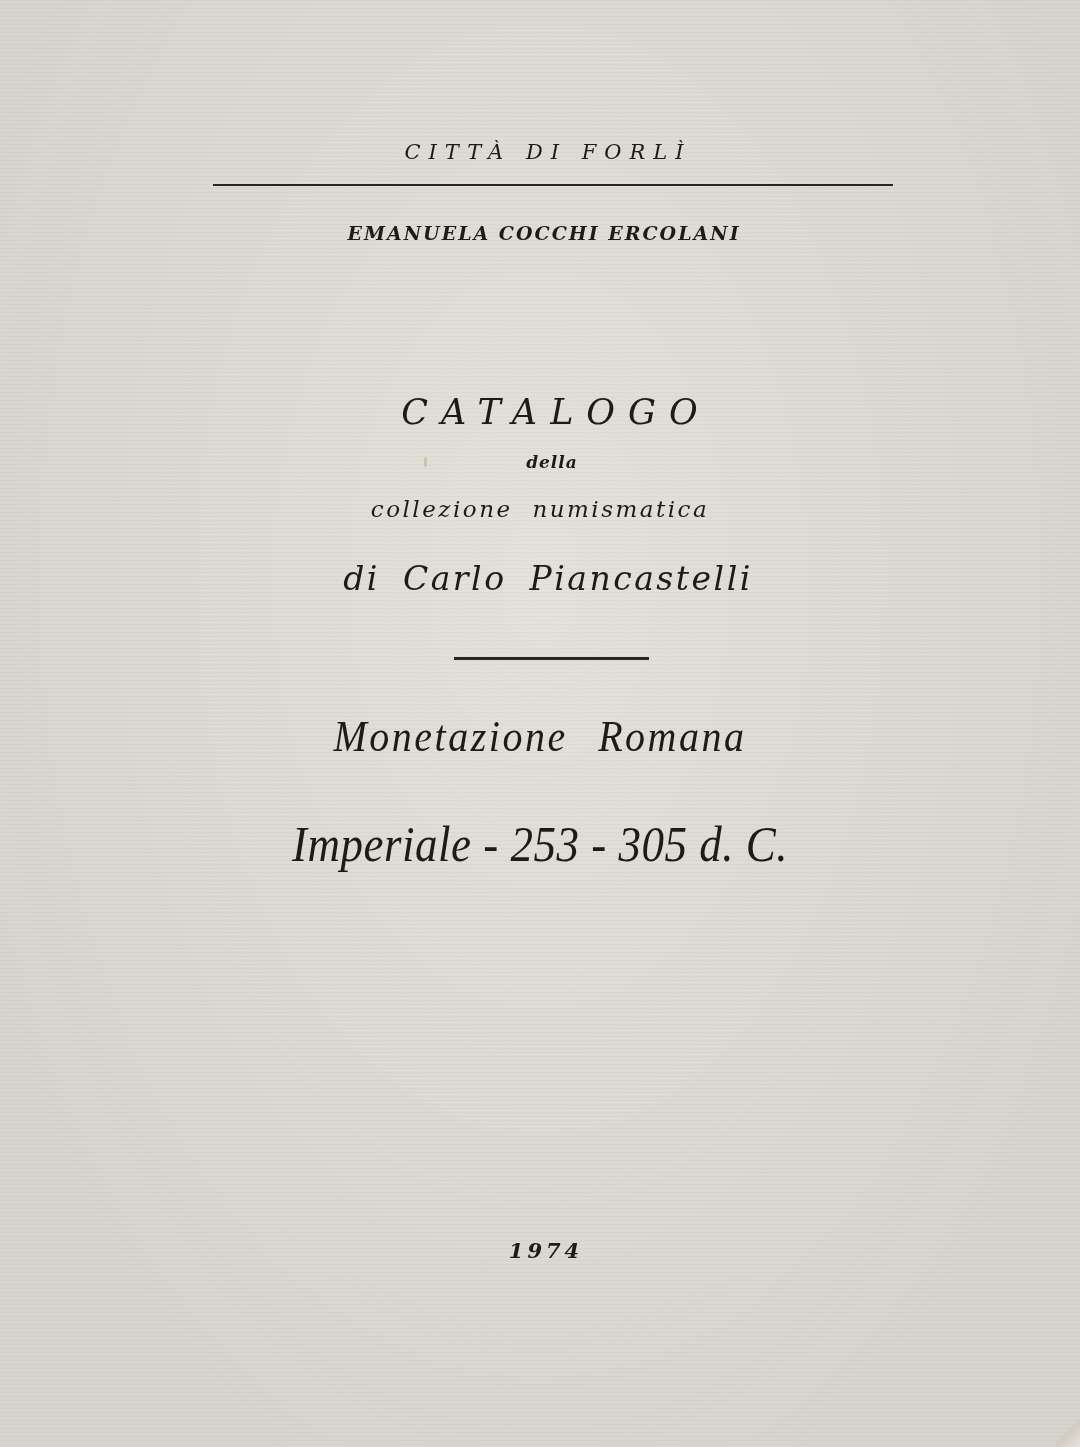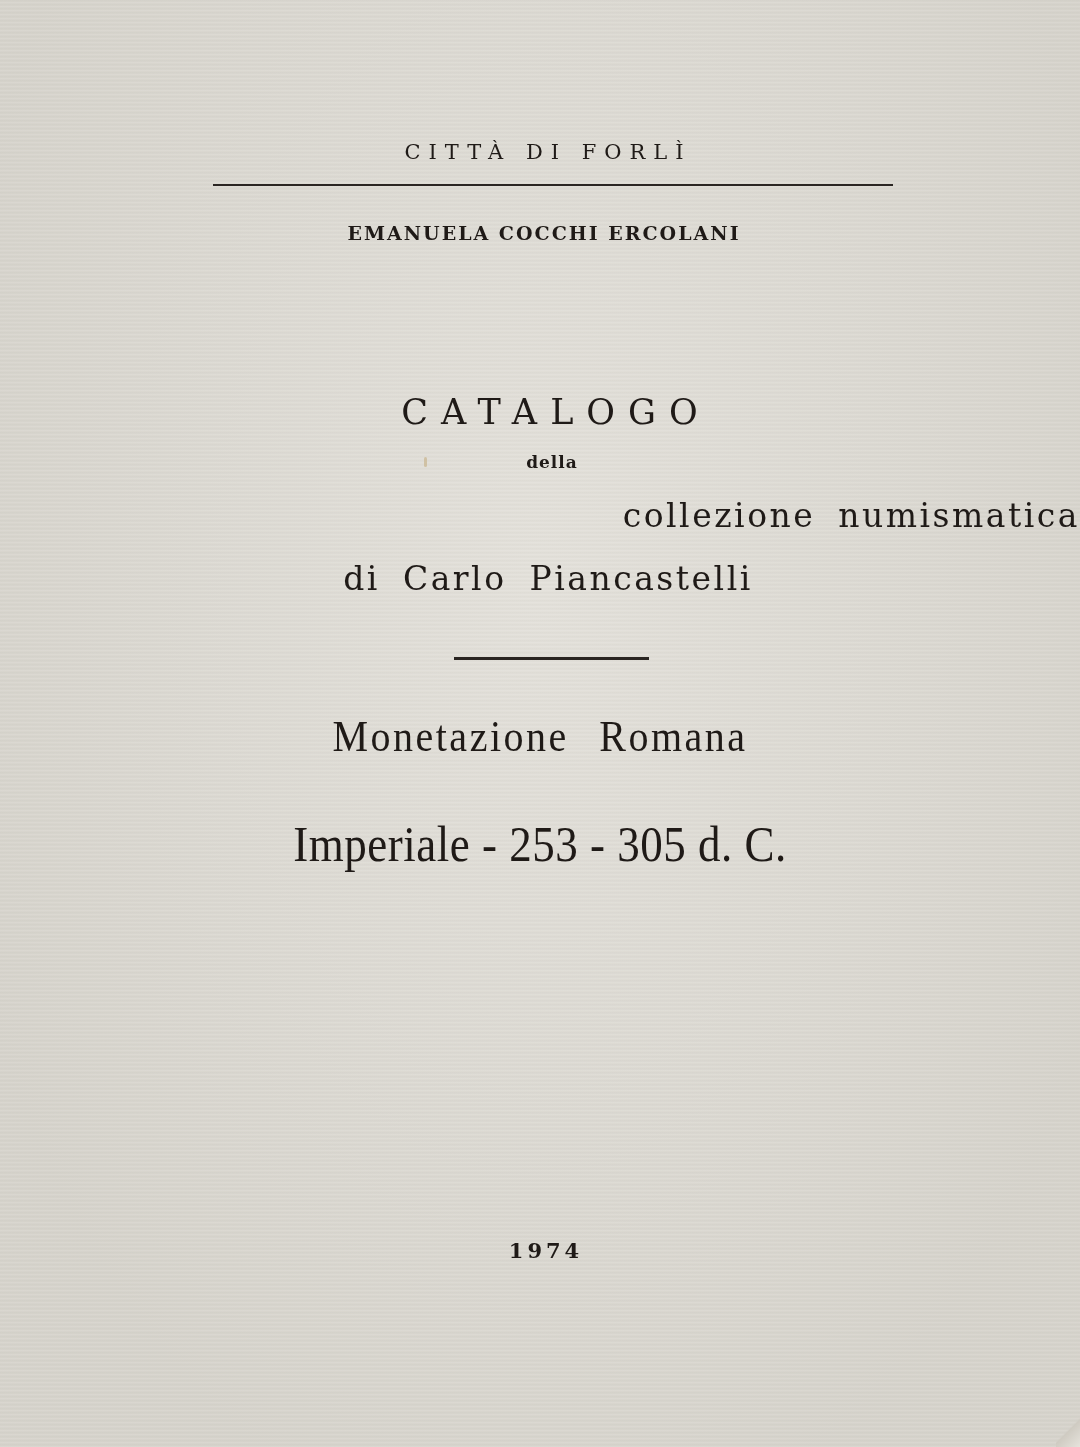--- a/index.html
+++ b/index.html
@@ -15,20 +15,21 @@
     .cover {
       position: relative;
       width: 1080px;
       height: 1447px;
       background-color: #dcd9d1;
       background-image:
         repeating-linear-gradient(0deg, rgba(255,255,255,0.10) 0px, rgba(255,255,255,0.10) 1px, rgba(0,0,0,0.025) 2px, rgba(0,0,0,0) 3px, rgba(255,255,255,0.06) 4px),
         radial-gradient(ellipse at 50% 40%, rgba(255,255,255,0.18), rgba(0,0,0,0.03) 80%);
       color: #1f1a17;
       font-family: "DejaVu Serif", "Liberation Serif", serif;
+      font-style: italic;
     }
     .line-center {
       position: absolute;
       left: 0;
       width: 1080px;
       text-align: center;
       white-space: nowrap;
     }
     .city {
       top: 140px;
@@ -61,24 +62,23 @@
     }
     .della {
       top: 452px;
       font-size: 17px;
       letter-spacing: 1px;
       font-weight: bold;
       padding-left: 12px;
     }
     .collezione {
       top: 496px;
-      font-size: 33px;
+      font-size: 23px;
       letter-spacing: 2.5px;
       word-spacing: 10px;
-      text-align: right;
     }
     .carlo {
       top: 559px;
       font-size: 33px;
       letter-spacing: 2.5px;
       word-spacing: 10px;
       padding-left: 8px;
     }
     .rule-mid {
       position: absolute;

